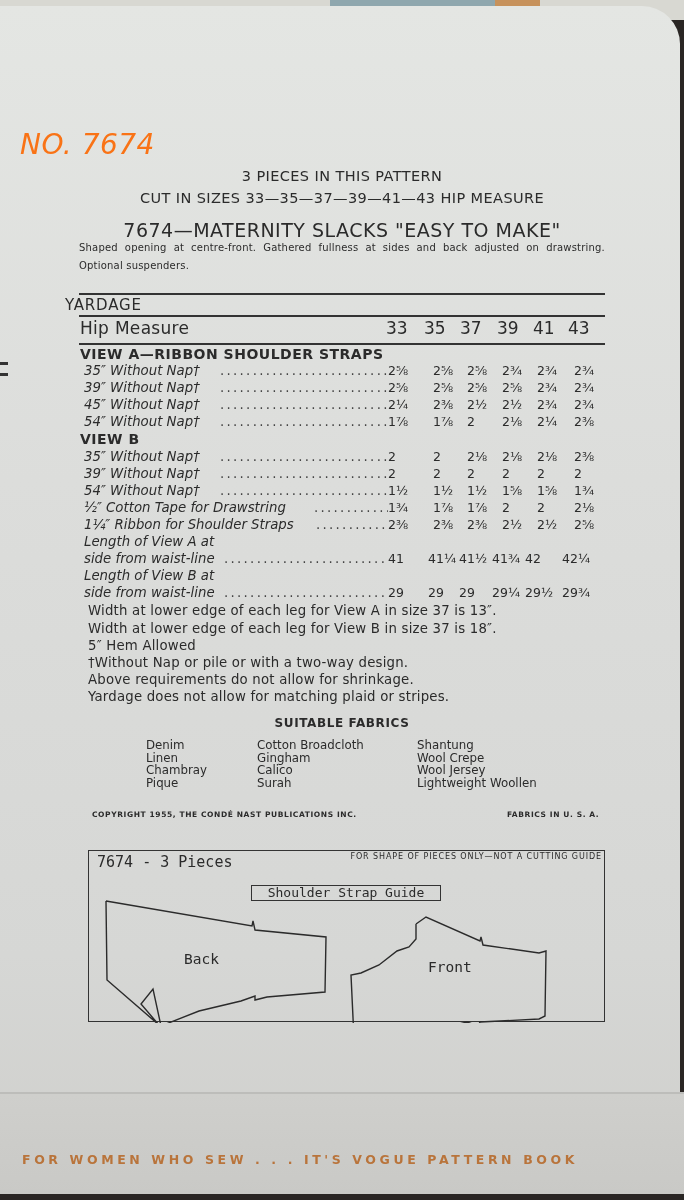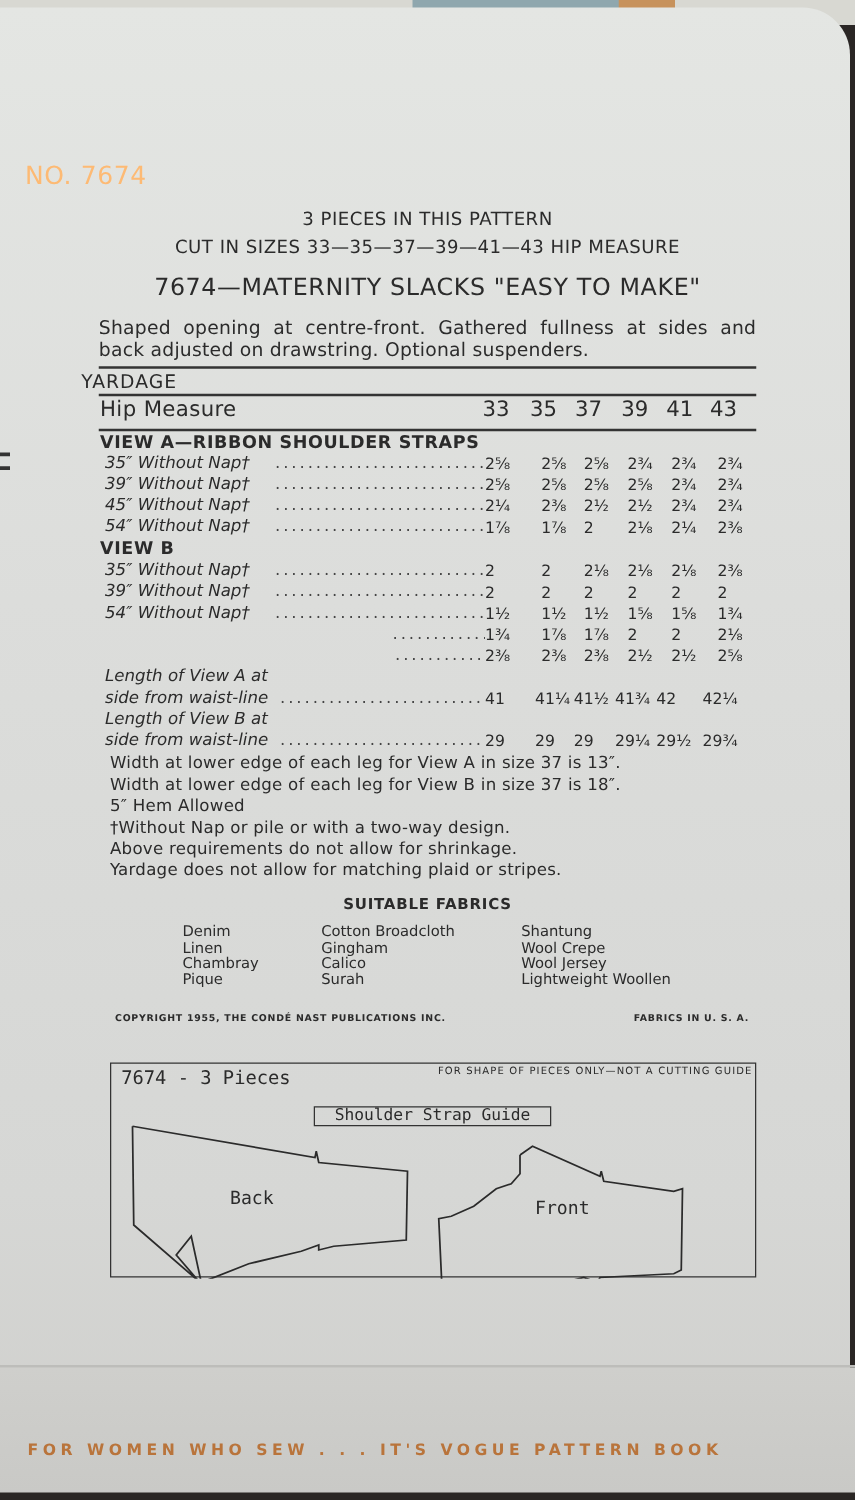--- a/index.html
+++ b/index.html
@@ -17,26 +17,26 @@
     background:linear-gradient(180deg,#e4e6e3 0%,#dcdddb 40%,#d6d7d5 80%,#cfcfcc 100%);
     border-top-right-radius:38px;
   }
   .flap {
     position:absolute; left:0; top:1092px; width:684px; height:100px;
     background:linear-gradient(180deg,#cfcfcc,#c9c9c6);
     border-top:2px solid #bdbdba;
   }
   .leftmark { position:absolute; left:0; width:8px; height:3px; background:#333; }
   .abs { position:absolute; }
-  .patno { left:20px; top:128px; font-size:20px; letter-spacing:0.5px; color:#fdba74; }
+  .patno { left:20px; top:128px; font-size:28px; letter-spacing:0.5px; color:#f97316;font-style:italic; }
   .center { text-align:center; width:684px; left:0; }
   .h1 { top:168px; font-size:14.5px; letter-spacing:0.4px; }
   .h2 { top:190px; font-size:14.5px; letter-spacing:0.4px; }
   .h3 { top:219px; font-size:19px; letter-spacing:0.5px; }
-  .desc { left:79px; top:253px; width:526px; font-size:15px; line-height:18px; text-align:justify; letter-spacing:0.2px; }
+  .desc { left:79px; top:239px; width:526px; font-size:10px; line-height:18px; text-align:justify; letter-spacing:0.2px; }
   .rule { position:absolute; left:79px; width:526px; height:1.5px; background:#333; }
   .yard-title { left:65px; top:296px; font-size:15px; letter-spacing:0.8px; }
   .hip { left:80px; top:318px; font-size:17px; letter-spacing:0.3px; }
   .hipcols { top:318px; font-size:17px; }
   .section-h { left:80px; font-size:14px; font-weight:bold; letter-spacing:0.5px; }
   .row { position:absolute; left:84px; width:530px; height:17px; font-size:13.3px; line-height:17px; }
   .row .label { position:absolute; left:0; white-space:nowrap;font-style:italic; }
   .row .dots { position:absolute; overflow:hidden; white-space:nowrap; letter-spacing:2.3px; color:#444; }
   .row .val { position:absolute; width:30px; text-align:left; font-size:12.5px; }
   .note { left:88px; font-size:13.3px; letter-spacing:0.2px; }
@@ -157,29 +157,31 @@
   <span class="label">54″ Without Nap†</span>
   <span class="dots" style="left:136px;width:168px">..............................</span>
   <span class="val" style="left:304px">1½</span>
   <span class="val" style="left:349px">1½</span>
   <span class="val" style="left:383px">1½</span>
   <span class="val" style="left:418px">1⅝</span>
   <span class="val" style="left:453px">1⅝</span>
   <span class="val" style="left:490px">1¾</span>
 </div>
 <div class="row" style="top:499px">
+  <span class="label">½″ Cotton Tape for Drawstring</span>
   <span class="dots" style="left:230px;width:74px">............</span>
   <span class="val" style="left:304px">1¾</span>
   <span class="val" style="left:349px">1⅞</span>
   <span class="val" style="left:383px">1⅞</span>
   <span class="val" style="left:418px">2</span>
   <span class="val" style="left:453px">2</span>
   <span class="val" style="left:490px">2⅛</span>
 </div>
 <div class="row" style="top:516px">
+  <span class="label">1¼″ Ribbon for Shoulder Straps</span>
   <span class="dots" style="left:232px;width:72px">............</span>
   <span class="val" style="left:304px">2⅜</span>
   <span class="val" style="left:349px">2⅜</span>
   <span class="val" style="left:383px">2⅜</span>
   <span class="val" style="left:418px">2½</span>
   <span class="val" style="left:453px">2½</span>
   <span class="val" style="left:490px">2⅝</span>
 </div>
 
 <div class="row" style="top:533px">

